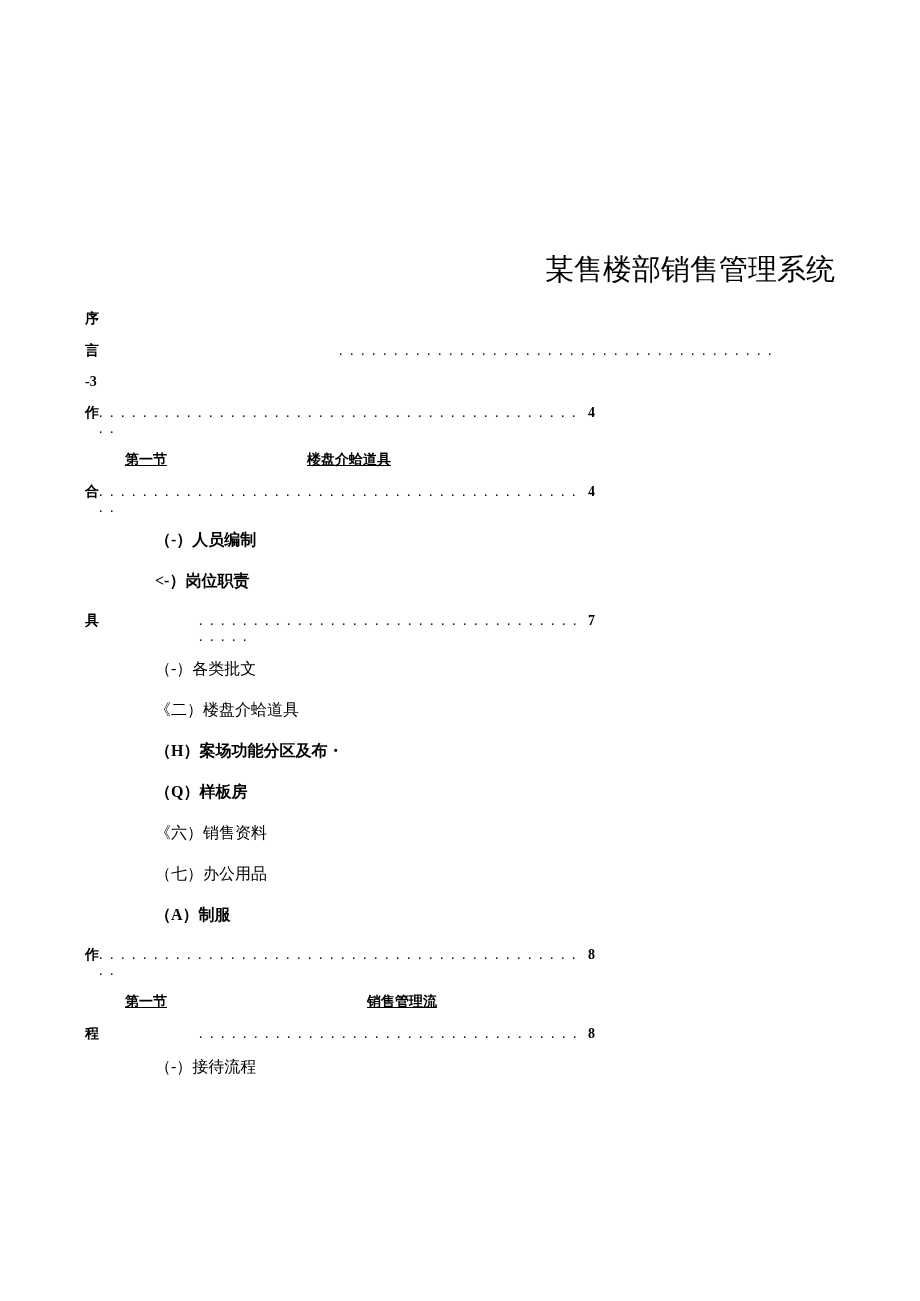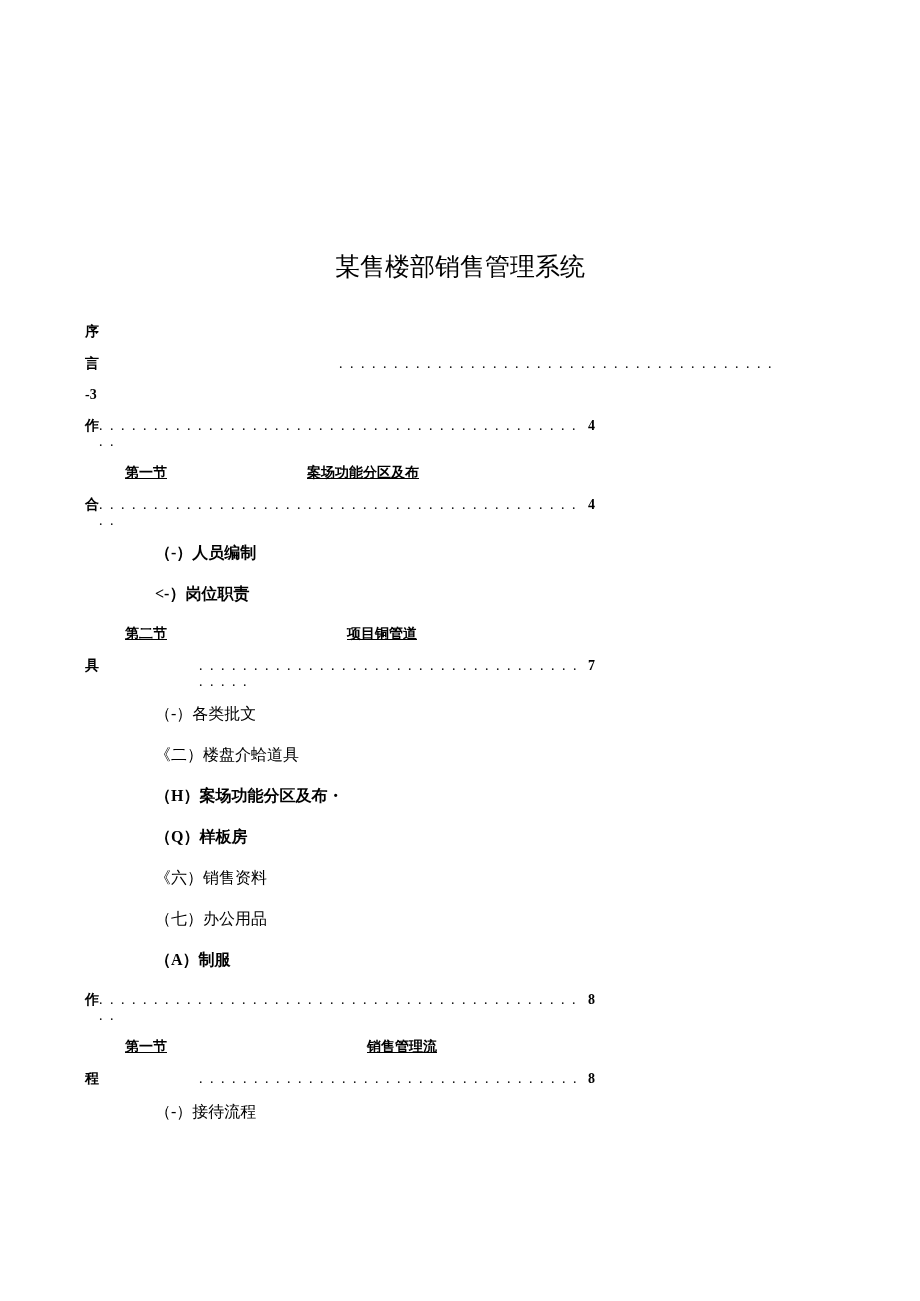--- a/index.html
+++ b/index.html
@@ -11,25 +11,25 @@
       background: #ffffff;
       font-family: "SimSun", "宋体", serif;
       width: 920px;
       height: 1301px;
       position: relative;
     }
     .page {
       padding: 250px 85px 60px 85px;
     }
     .title {
-      text-align: center;
-      font-size: 25px;
+      text-align: right;
+      font-size: 29px;
       font-family: "SimSun", "宋体", serif;
       font-weight: normal;
-      margin-bottom: 40px;
+      margin-bottom: 20px;
     }
     .toc-left {
       white-space: nowrap;
     }
     .toc-dots {
       flex: 1;
       overflow: hidden;
       letter-spacing: 2px;
       font-weight: normal;
     }
@@ -98,38 +98,33 @@
   <div class="row-flex">
     <span class="toc-left">作</span>
     <span class="toc-dots">. . . . . . . . . . . . . . . . . . . . . . . . . . . . . . . . . . . . . . . . . . . . . .</span>
     <span class="toc-right">4</span>
     <span class="spacer-right"></span>
   </div>
 
   <div class="row-flex indent-1">
     <span class="toc-left">第一节</span>
     <span class="gap-mid"></span>
-    <span>案场功能分区及布</span>
+    <span>楼盘介蛤道具</span>
   </div>
 
   <div class="row-flex">
     <span class="toc-left">合</span>
     <span class="toc-dots">. . . . . . . . . . . . . . . . . . . . . . . . . . . . . . . . . . . . . . . . . . . . . .</span>
     <span class="toc-right">4</span>
     <span class="spacer-right"></span>
   </div>
 
   <div class="sub-item sub-item-bold">（-）人员编制</div>
   <div class="sub-item sub-item-bold">&lt;-）岗位职责</div>
 
-  <div class="row-flex indent-1">
-    <span class="toc-left">第二节</span>
-    <span class="gap-mid-2"></span>
-    <span>项目铜管道</span>
-  </div>
 
   <div class="row-flex">
     <span class="toc-left">具</span>
     <span style="flex:0 0 100px"></span>
     <span class="toc-dots">. . . . . . . . . . . . . . . . . . . . . . . . . . . . . . . . . . . . . . . .</span>
     <span class="toc-right">7</span>
     <span class="spacer-right"></span>
   </div>
 
   <div class="sub-item">（-）各类批文</div>

